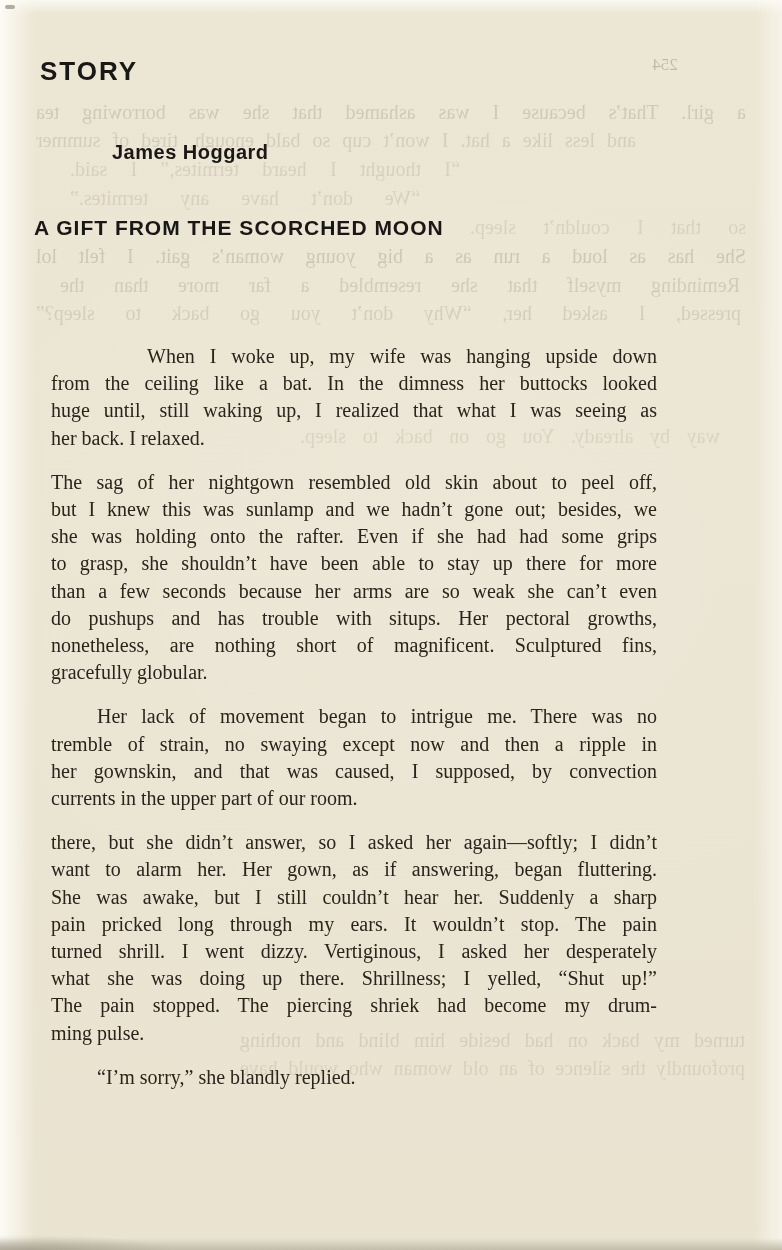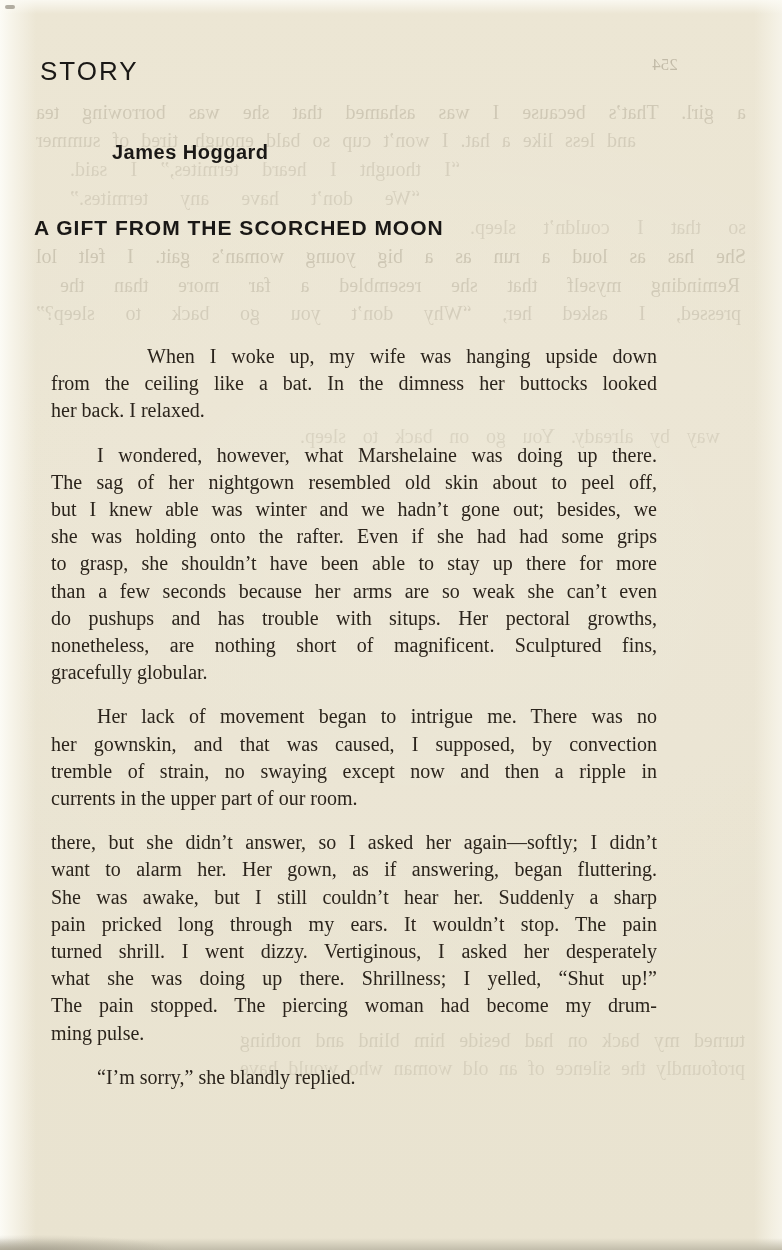--- a/index.html
+++ b/index.html
@@ -25,21 +25,21 @@
   .edge-bottom { left:0; bottom:0; width:100%; height:14px;
     background:linear-gradient(0deg,#c2bdab 0%, rgba(232,226,212,0) 85%); }
   .corner-smudge { left:0; bottom:0; width:220px; height:26px;
     background:radial-gradient(ellipse 200px 22px at 15% 100%, rgba(140,134,118,0.45), rgba(140,134,118,0) 70%); }
   .speck { position:absolute; left:5px; top:5px; width:10px; height:4px;
     background:#8a8477; opacity:0.65; border-radius:2px; }
 
   
   .story-label {
     position:absolute; left:40px; top:56px;
-    font-family:"Liberation Sans", sans-serif; font-weight:normal;
+    font-family:"Liberation Sans", sans-serif; font-weight:bold;
     font-size:26px; letter-spacing:2px; color:#1a1816;
   }
   .author {
     position:absolute; left:112px; top:141px;
     font-family:Liberation Sans, sans-serif; font-weight:bold;
     font-size:20px; letter-spacing:0.5px; color:#1a1816;
   }
   .story-title {
     position:absolute; left:34px; top:216px; width:640px;
     text-align:left;
@@ -93,47 +93,47 @@
   <div class="bleed-pagenum">254</div>
 
   <div class="story-label">STORY</div>
   <div class="author">James Hoggard</div>
   <div class="story-title">A GIFT FROM THE SCORCHED MOON</div>
 
   <div class="body-text" id="story-body">
       <div class="para">
         <div class="line" style="text-indent: 96px;">When I woke up, my wife was hanging upside down</div>
         <div class="line">from the ceiling like a bat. In the dimness her buttocks looked</div>
+        <div class="line">huge until, still waking up, I realized that what I was seeing as</div>
         <div class="line last">her back. I relaxed.</div>
       </div>
       <div class="para">
-        <div class="line" style="text-indent: 46px;">I wondered, however, what Marshelaine was doing up there.</div>
         <div class="line">The sag of her nightgown resembled old skin about to peel off,</div>
-        <div class="line">but I knew able was winter and we hadn’t gone out; besides, we</div>
+        <div class="line">but I knew this was sunlamp and we hadn’t gone out; besides, we</div>
         <div class="line">she was holding onto the rafter. Even if she had had some grips</div>
         <div class="line">to grasp, she shouldn’t have been able to stay up there for more</div>
         <div class="line">than a few seconds because her arms are so weak she can’t even</div>
         <div class="line">do pushups and has trouble with situps. Her pectoral growths,</div>
         <div class="line">nonetheless, are nothing short of magnificent. Sculptured fins,</div>
         <div class="line last">gracefully globular.</div>
       </div>
       <div class="para">
         <div class="line" style="text-indent: 46px;">Her lack of movement began to intrigue me. There was no</div>
+        <div class="line">tremble of strain, no swaying except now and then a ripple in</div>
         <div class="line">her gownskin, and that was caused, I supposed, by convection</div>
-        <div class="line">tremble of strain, no swaying except now and then a ripple in</div>
         <div class="line last">currents in the upper part of our room.</div>
       </div>
       <div class="para">
         <div class="line">there, but she didn’t answer, so I asked her again—softly; I didn’t</div>
         <div class="line">want to alarm her. Her gown, as if answering, began fluttering.</div>
         <div class="line">She was awake, but I still couldn’t hear her. Suddenly a sharp</div>
         <div class="line">pain pricked long through my ears. It wouldn’t stop. The pain</div>
         <div class="line">turned shrill. I went dizzy. Vertiginous, I asked her desperately</div>
         <div class="line">what she was doing up there. Shrillness; I yelled, “Shut up!”</div>
-        <div class="line">The pain stopped. The piercing woman had become my drum-</div>
+        <div class="line">The pain stopped. The piercing shriek had become my drum-</div>
         <div class="line last">ming pulse.</div>
       </div>
       <div class="para">
         <div class="line last" style="text-indent: 46px;">“I’m sorry,” she blandly replied.</div>
       </div>
     </div>
 
   <div class="edge edge-left"></div>
   <div class="edge edge-right"></div>
   <div class="edge edge-top"></div>

